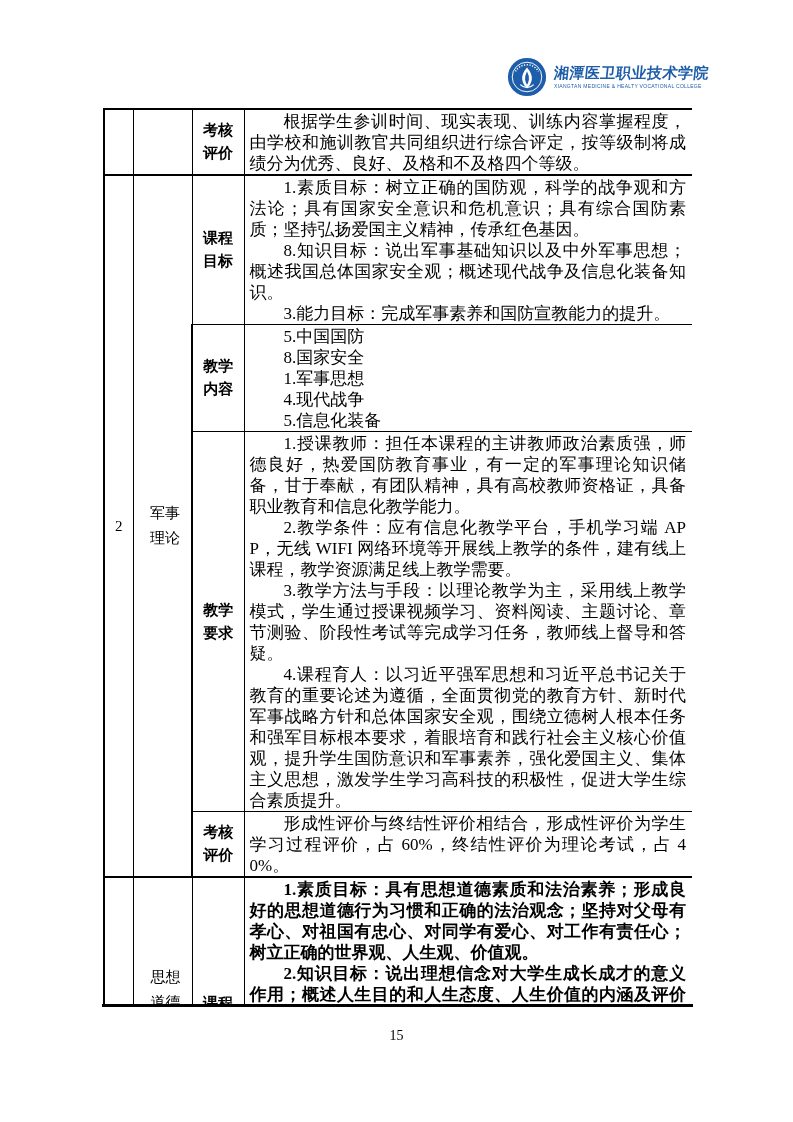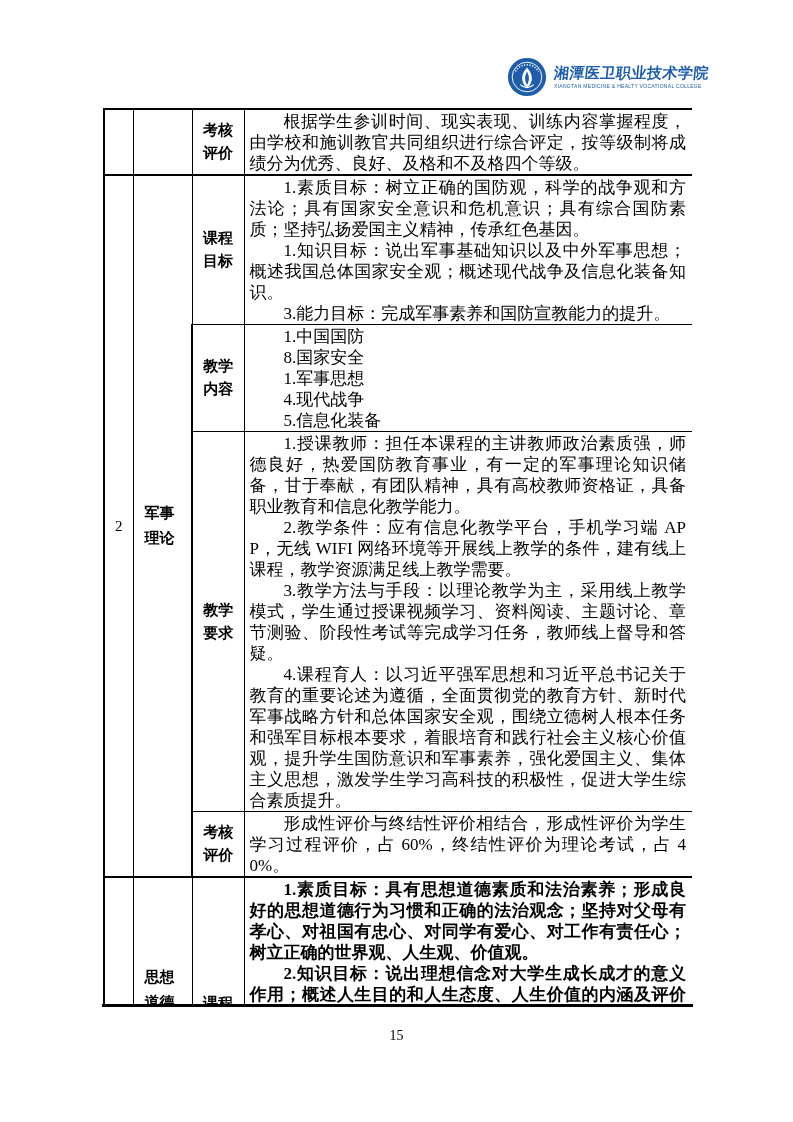--- a/index.html
+++ b/index.html
@@ -48,21 +48,21 @@
   
   .course-table tr td:first-child { border-left: 2px solid #000; }
   .course-table tr td:last-child  { border-right: 2px solid #000; }
   .course-table tr.first td { border-top: 2px solid #000; }
   .course-table tr.group-start td { border-top: 2px solid #000; }
 
   .c-num {
     text-align: center; font-size: 15px;
   }
   .c-name {
-    text-align: left; font-weight: 700; font-size: 15px; line-height: 25px;
+    text-align: right; font-weight: 400; font-size: 15px; line-height: 25px;
     padding: 0 11px !important;
   }
   .c-label {
     text-align: center; font-weight: 700; font-size: 15px; line-height: 23px;
     padding: 0 10px !important;
   }
   .c-content {
     vertical-align: top;
     padding: 1px 6px 0 5px !important;
   }
@@ -127,28 +127,28 @@
         <p>根据学生参训时间、现实表现、训练内容掌握程度，由学校和施训教官共同组织进行综合评定，按等级制将成绩分为优秀、良好、及格和不及格四个等级。</p>
       </td>
     </tr>
 
     <tr class="group-start r-h126">
       <td class="c-num" rowspan="4">2</td>
       <td class="c-name" rowspan="4">军事理论</td>
       <td class="c-label">课程目标</td>
       <td class="c-content">
         <p>1.素质目标：树立正确的国防观，科学的战争观和方法论；具有国家安全意识和危机意识；具有综合国防素质；坚持弘扬爱国主义精神，传承红色基因。</p>
-        <p>1.知识目标：说出军事基础知识以及中外军事思想；概述我国总体国家安全观；概述现代战争及信息化装备知识。</p>
+        <p>8.知识目标：说出军事基础知识以及中外军事思想；概述我国总体国家安全观；概述现代战争及信息化装备知识。</p>
         <p>3.能力目标：完成军事素养和国防宣教能力的提升。</p>
       </td>
     </tr>
     <tr class="r-h105">
       <td class="c-label">教学内容</td>
       <td class="c-content">
-        <p>1.中国国防</p>
+        <p>5.中国国防</p>
         <p>8.国家安全</p>
         <p>1.军事思想</p>
         <p>4.现代战争</p>
         <p>5.信息化装备</p>
       </td>
     </tr>
     <tr class="r-h336">
       <td class="c-label">教学要求</td>
       <td class="c-content">
         <p>1.授课教师：担任本课程的主讲教师政治素质强，师德良好，热爱国防教育事业，有一定的军事理论知识储备，甘于奉献，有团队精神，具有高校教师资格证，具备职业教育和信息化教学能力。</p>

